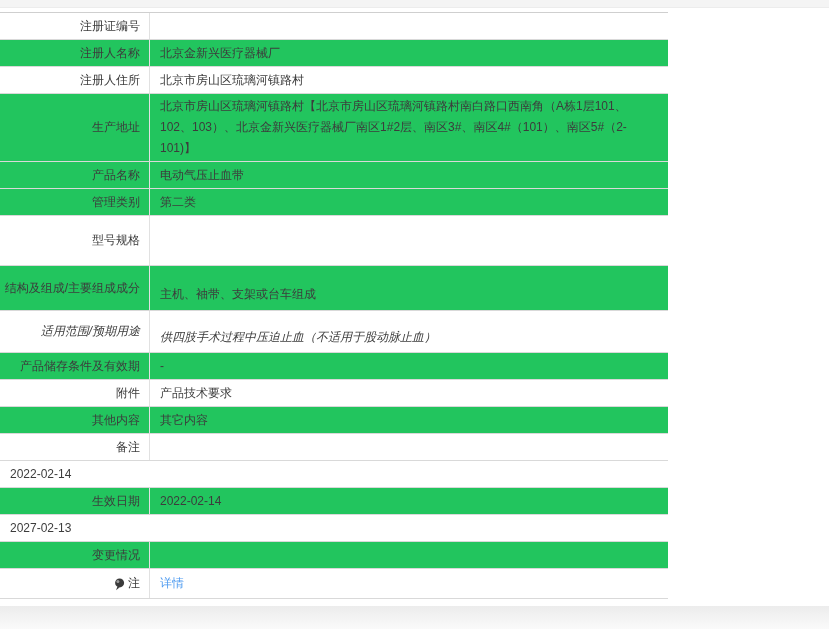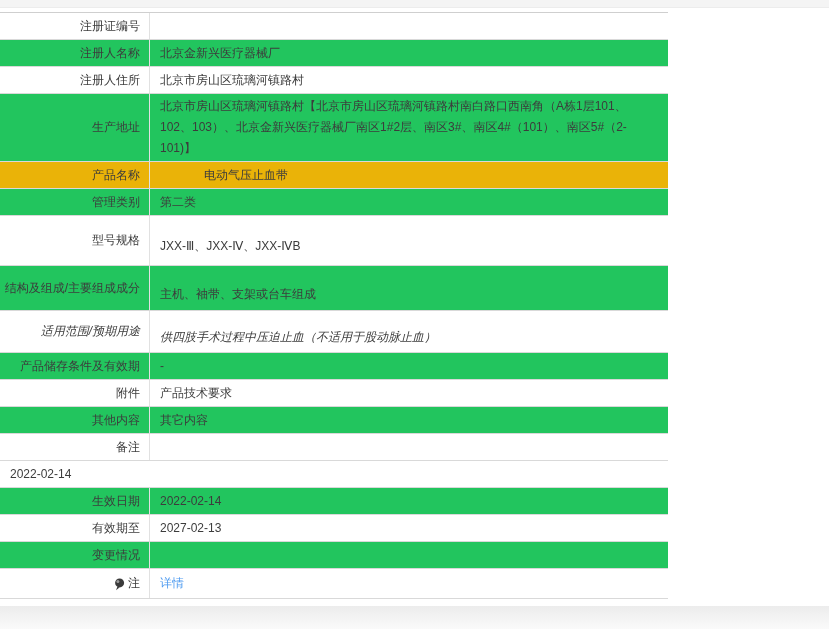--- a/index.html
+++ b/index.html
@@ -8,21 +8,21 @@
     font-family:"Liberation Sans","DejaVu Sans",sans-serif;
     font-size:12px;color:#404040;
   }
   .top-strip{height:7px;background:#f4f4f4;border-bottom:1px solid #ececec;}
   .reg-table{margin-top:4px;border-top:1px solid #cfcfcf;width:668px;}
   .row{
     display:flex;align-items:stretch;background:#ffffff;
     border-bottom:1px solid #d9d9d9;min-height:26px;
   }
   .row.alt{background:#22c55e;}
-  .row.hovered{background:#eab308;gap:44px;}
+  .row.hovered{background:#22c55e;}
   .h47{min-height:47px;} .h49{min-height:49px;} .h44{min-height:44px;}
   .h41{min-height:41px;font-style:italic;} .h29{min-height:29px;}
   .label-cell{
     flex:0 0 150px;width:150px;box-sizing:border-box;
     display:flex;align-items:center;justify-content:flex-end;
     padding-right:9px;text-align:right;
     border-right:1px solid #e1e1e1;color:#3c3c3c;
   }
   .value-cell{
     flex:1;display:flex;align-items:center;
@@ -68,21 +68,20 @@
     <div class="value-cell">电动气压止血带</div>
   </div>
 
   <div class="row alt">
     <div class="label-cell">管理类别</div>
     <div class="value-cell">第二类</div>
   </div>
 
   <div class="row h49 vpad">
     <div class="label-cell">型号规格</div>
-    <div class="value-cell">JXX-Ⅲ、JXX-Ⅳ、JXX-ⅣB</div>
   </div>
 
   <div class="row alt h44 vpad">
     <div class="label-cell">结构及组成/主要组成成分</div>
     <div class="value-cell">主机、袖带、支架或台车组成</div>
   </div>
 
   <div class="row h41 vpad">
     <div class="label-cell">适用范围/预期用途</div>
     <div class="value-cell">供四肢手术过程中压迫止血（不适用于股动脉止血）</div>
@@ -112,21 +111,20 @@
   <div class="row">
     <div class="value-cell">2022-02-14</div>
   </div>
 
   <div class="row alt">
     <div class="label-cell">生效日期</div>
     <div class="value-cell">2022-02-14</div>
   </div>
 
   <div class="row">
-    <div class="label-cell">有效期至</div>
     <div class="value-cell">2027-02-13</div>
   </div>
 
   <div class="row alt">
     <div class="label-cell">变更情况</div>
     <div class="value-cell"></div>
   </div>
 
   <div class="row h29">
     <div class="label-cell">

